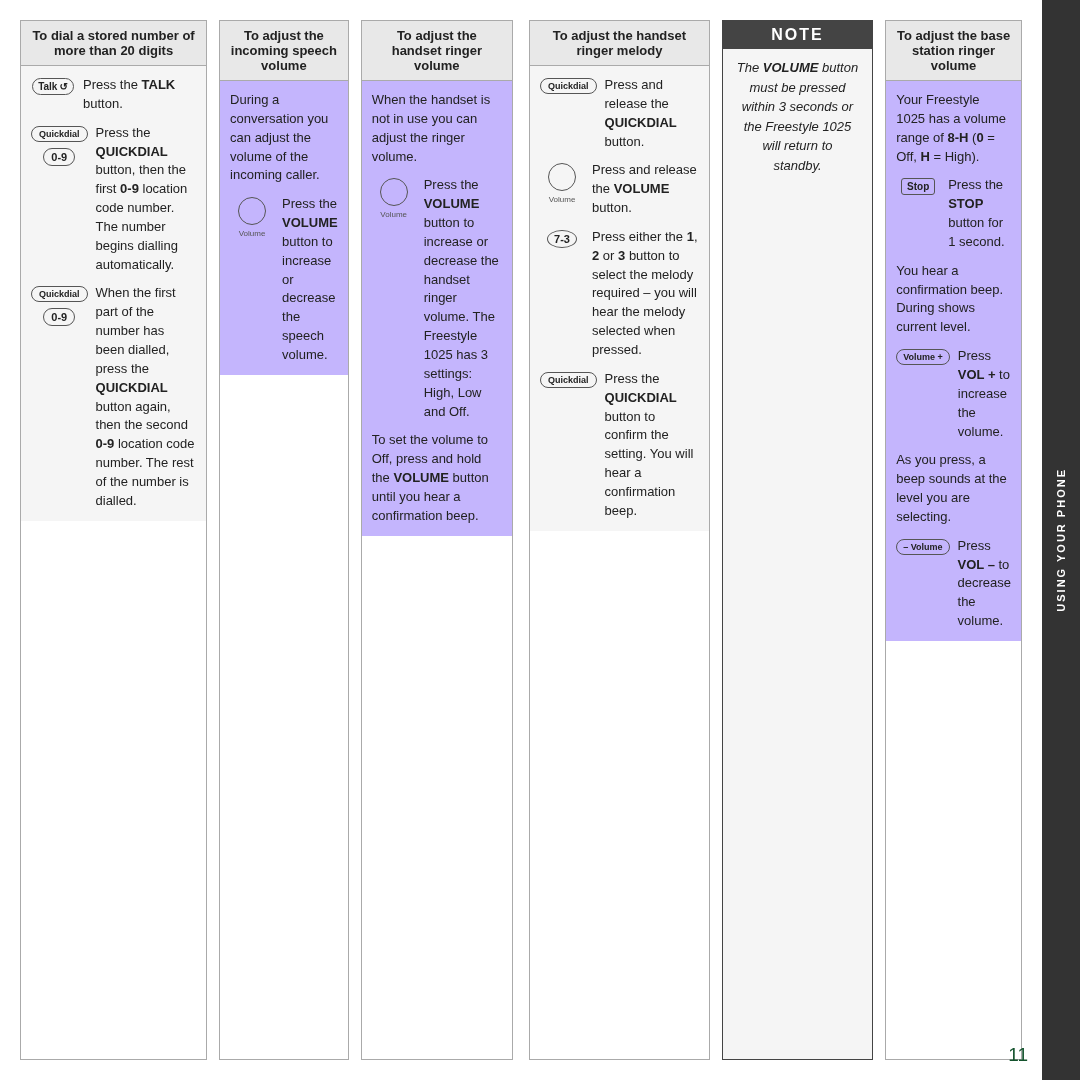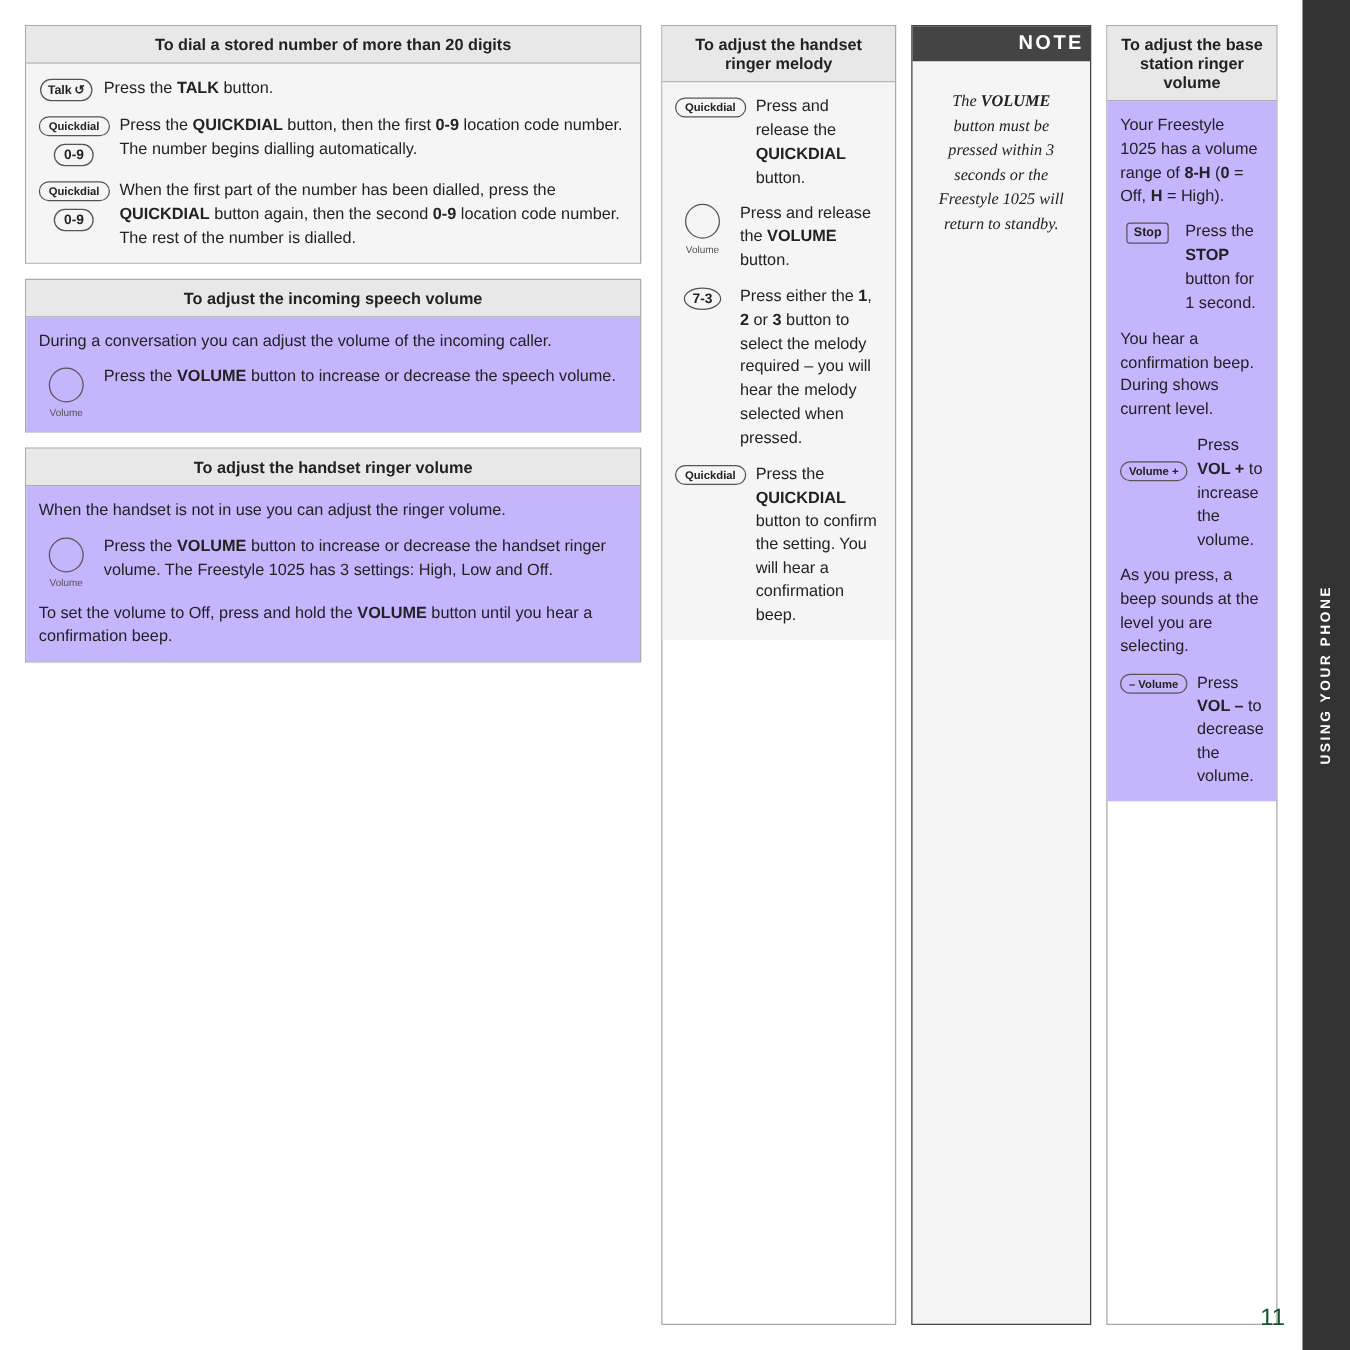--- a/index.html
+++ b/index.html
@@ -23,21 +23,21 @@
     .main-content {
       flex: 1;
       padding: 20px 20px 20px 20px;
       display: flex;
       gap: 16px;
     }
 
     .left-col {
       flex: 1;
       display: flex;
-      flex-direction: column;
+      flex-direction: row;
       gap: 12px;
     }
 
     .right-col {
       flex: 1;
       display: flex;
       flex-direction: row;
       gap: 12px;
     }
 
@@ -157,21 +157,20 @@
     .icon-vol-plus {
       border: 1.5px solid #555;
       border-radius: 10px;
       padding: 2px 6px;
       font-size: 9px;
       font-weight: bold;
       display: inline-flex;
       align-items: center;
       gap: 2px;
       white-space: nowrap;
-      margin-top: 20px;
     }
 
     .icon-vol-minus {
       border: 1.5px solid #555;
       border-radius: 10px;
       padding: 2px 6px;
       font-size: 9px;
       font-weight: bold;
       display: inline-flex;
       align-items: center;
@@ -206,34 +205,33 @@
     }
 
     .note-box {
       border: 1.5px solid #444;
       background: #f5f5f5;
     }
 
     .note-header {
       background: #444;
       color: #fff;
-      text-align: right;
+      text-align: center;
       font-size: 16px;
       font-weight: bold;
       padding: 5px;
       letter-spacing: 2px;
     }
 
     .note-body {
-      padding: 22px 14px;
+      padding: 9px 14px;
       font-style: italic;
       font-size: 13px;
       text-align: center;
       line-height: 1.5;
-      font-family: Liberation Serif, serif;
     }
 
     .page-number {
       position: absolute;
       bottom: 14px;
       right: 52px;
       font-size: 19px;
       color: #14532d;
       text-align: center;
     }

